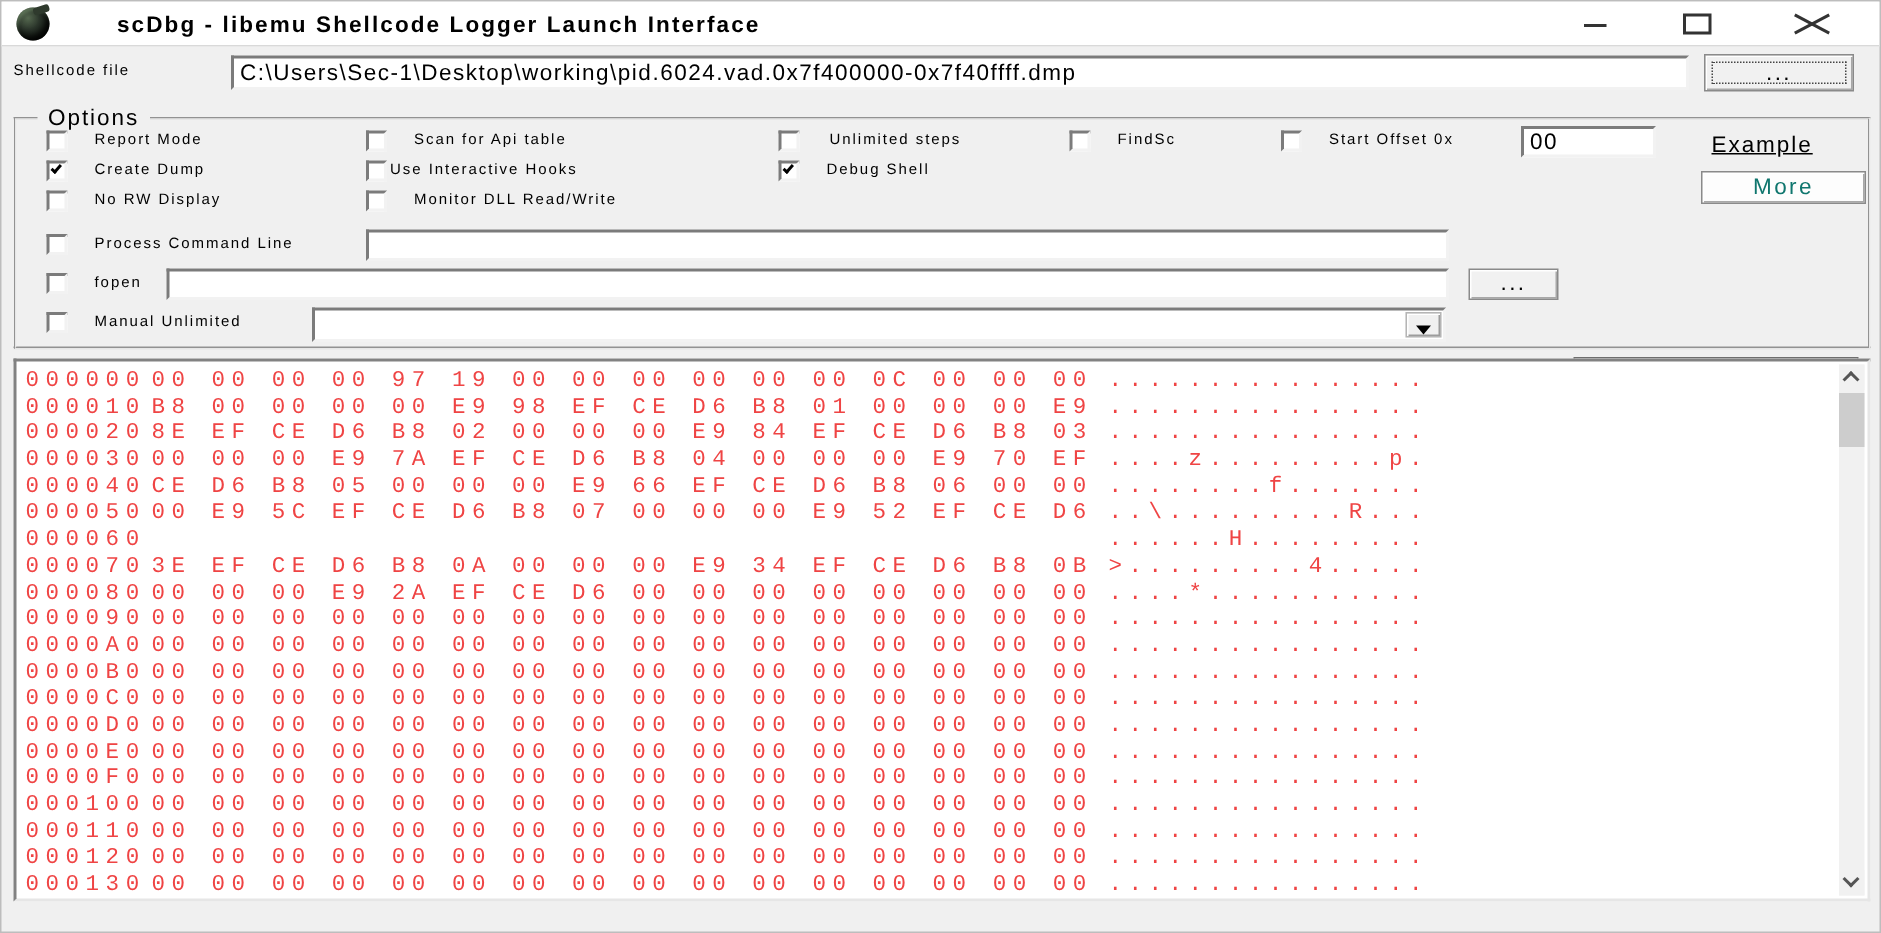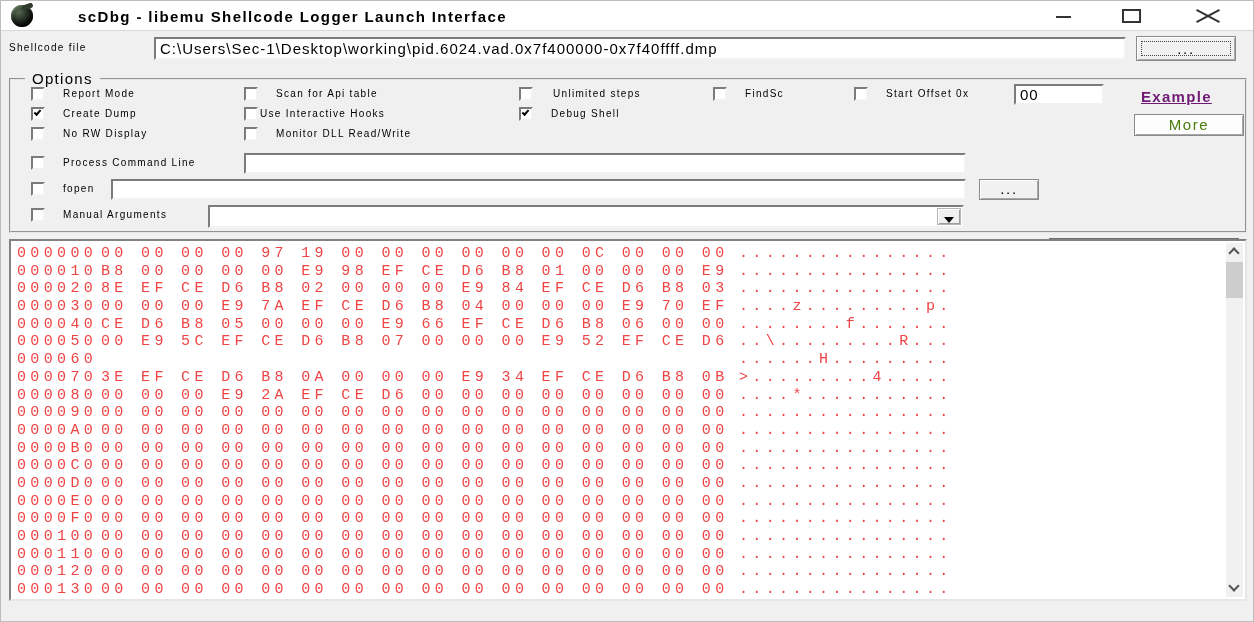--- a/index.html
+++ b/index.html
@@ -45,23 +45,23 @@
     border-left:2px solid #000; border-bottom:2px solid #000; transform:rotate(-48deg); }
   .cb.checked .tick { display:block; }
 
   
   .groupbox { position:absolute; left:8px; top:77px; width:1238px; height:155px;
     border:2px groove #e6e6e6; }
   .group-title { position:absolute; left:14px; top:-10px; background:#f0f0f0;
     padding:0 7px; font-size:15px; letter-spacing:1.3px; }
 
   
-  .link { position:absolute; color:#701a75; text-decoration:underline;
-    font-size:15px; letter-spacing:1.3px; font-weight:700; cursor:pointer; }
-  .btn-blue { color:#4d7c0f; }
+  .link { position:absolute; color:#000000; text-decoration:underline;
+    font-size:15px; letter-spacing:1.3px; font-weight:400; cursor:pointer; }
+  .btn-blue { color:#0f766e; }
 
   
   .combo { position:absolute; background:#fff; border:2px solid;
     border-color:#7b7b7b #f2f2f2 #f2f2f2 #7b7b7b; }
   .combo-arrow { position:absolute; right:1px; top:1px; bottom:1px; width:24px;
     background:#f0f0f0; border:1px solid #b5b5b5;
     box-shadow:inset 1px 1px 0 #fff, inset -1px -1px 0 #9c9c9c; }
   .combo-arrow:after { content:""; position:absolute; left:6px; top:8px;
     border:5px solid transparent; border-top:6px solid #000; }
 
@@ -156,21 +156,21 @@
 <div class="cb" style="left:30px; top:155px;"></div>
 <div class="lbl" style="left:62px; top:156px;">Process Command Line</div>
 <input class="field sunken" style="left: 243px; top: 152px; width: 722px; height: 21px;" value="">
 
 <div class="cb" style="left:30px; top:181px;"></div>
 <div class="lbl" style="left:62px; top:182px;">fopen</div>
 <input class="field sunken" style="left: 110px; top: 178px; width: 855px; height: 21px;" value="">
 <div class="btn" style="left:978px; top:178px; width:60px; height:21px; line-height:18px;">...</div>
 
 <div class="cb" style="left:30px; top:207px;"></div>
-<div class="lbl" style="left:62px; top:208px;">Manual Arguments</div>
+<div class="lbl" style="left:62px; top:208px;">Manual Unlimited</div>
 <div class="combo" style="left:207px; top:204px; width:756px; height:23px;">
   <span class="lbl" style="left:4px; top:2px;"></span>
   <div class="combo-arrow"></div>
 </div>
 
 <div class="btn" style="left:1048px; top:201px; width:190px; height:41px; line-height:24px; border-color:#6e6e6e;margin-top:36px;">Launch</div>
 
 <div class="hexpanel">
   <div class="hexlines">
       <div class="hexline"><span class="off">000000</span><span class="bytes">00 00 00 00 97 19 00 00 00 00 00 00 0C 00 00 00</span><span class="asc">................</span></div>

